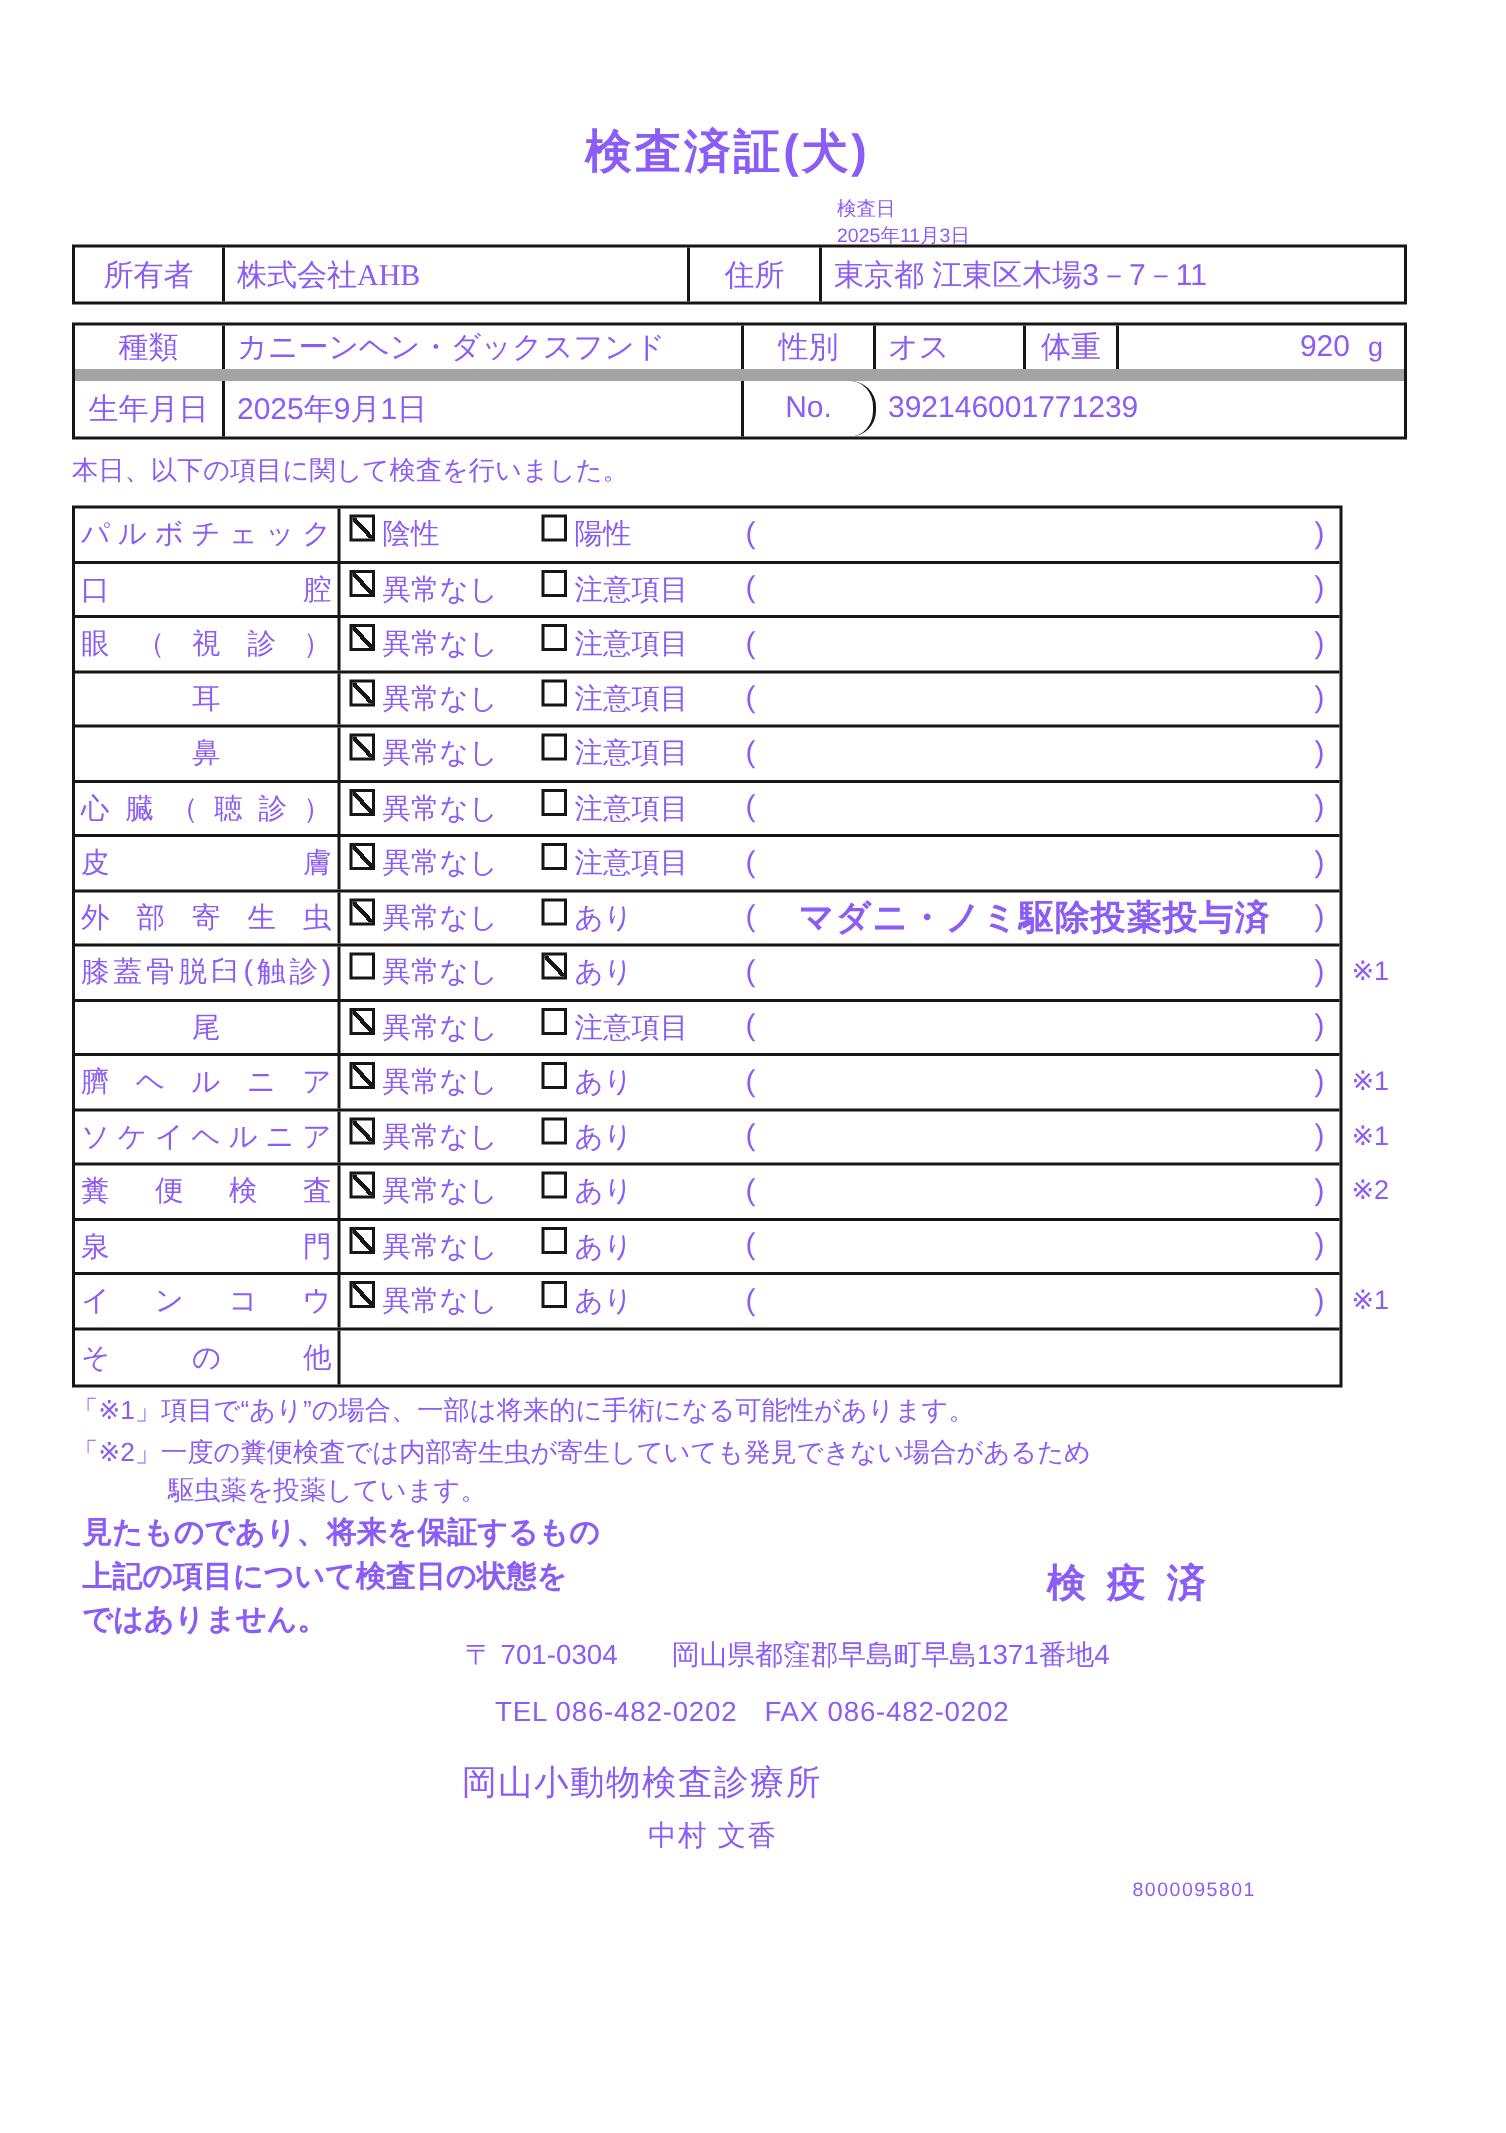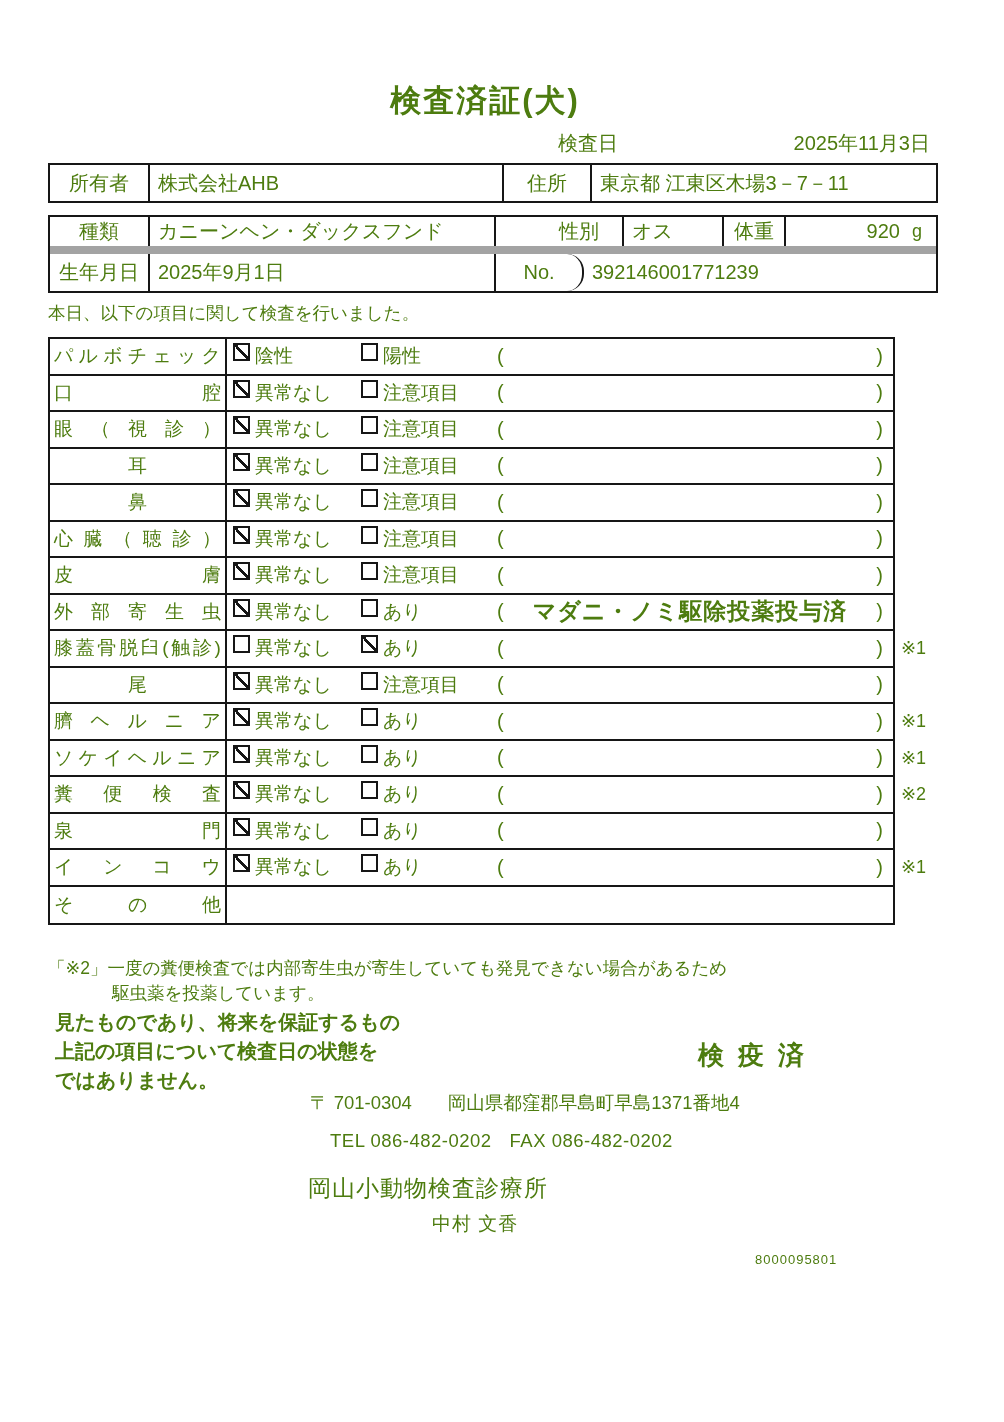--- a/index.html
+++ b/index.html
@@ -1,35 +1,36 @@
 <!DOCTYPE html>
 <html lang="ja"><head>
 <meta charset="utf-8">
 <style>
   html,body{margin:0;padding:0;background:#e8e8e8;}
   .page{
     position:relative;
     width:1004px;height:1422px;
     background:#ffffff;
-    color:#4d7c0f;
+    color:#8b5cf6;
     font-family:"Liberation Sans","DejaVu Sans",sans-serif;
     overflow:hidden;
     margin:0 auto;
   }
   .abs{position:absolute;}
   
   .doc-title{
     left:0;top:80px;width:970px;
     text-align:center;
     font-size:31px;font-weight:bold;letter-spacing:2px;
   }
   .date-line{
     left:558px;top:130px;width:372px;
     display:flex;justify-content:space-between;align-items:baseline;
-    font-size:20px;
+    font-size:13px;
+    flex-direction:column;
   }
   
   .tbl{border:2px solid #161616;box-sizing:border-box;background:#fff;}
   .trow{display:flex;box-sizing:border-box;}
   .tcell{
     box-sizing:border-box;
     border-right:2px solid #161616;
     display:flex;align-items:center;
     font-size:20px;
     padding:0 8px;
@@ -109,31 +110,31 @@
   <div class="abs doc-title">検査済証(犬)</div>
 
   <div class="abs date-line">
     <span>検査日</span>
     <span>2025年11月3日</span>
   </div>
 
   <div class="abs tbl" style="left:48px;top:163px;width:890px;">
     <div class="trow" style="height:36px;">
       <div class="tcell lbl" style="width:100px;">所有者</div>
-      <div class="tcell" style="width:354px;">株式会社AHB</div>
+      <div class="tcell" style="width:310px;font-family:Liberation Serif, serif;">株式会社AHB</div>
       <div class="tcell lbl" style="width:88px;">住所</div>
       <div class="tcell" style="flex:1;">東京都 江東区木場3－7－11</div>
     </div>
   </div>
 
   <div class="abs tbl" style="left:48px;top:215px;width:890px;">
     <div class="trow hsep" style="height:37px;">
       <div class="tcell lbl" style="width:100px;">種類</div>
       <div class="tcell" style="width:346px;">カニーンヘン・ダックスフンド</div>
-      <div class="tcell lbl" style="width:88px;margin-left:40px;">性別</div>
+      <div class="tcell lbl" style="width:88px;">性別</div>
       <div class="tcell" style="width:100px;">オス</div>
       <div class="tcell lbl" style="width:62px;">体重</div>
       <div class="tcell right" style="flex:1;">
         <span>920</span>
         <span style="margin-left:12px;font-size:18px;">g</span>
       </div>
     </div>
     <div class="trow" style="height:37px;">
       <div class="tcell lbl" style="width:100px;padding:0 1px;">生年月日</div>
       <div class="tcell" style="width:346px;">2025年9月1日</div>
@@ -495,20 +496,21 @@
       <div class="c1 between">
           <span>そ</span>
           <span>の</span>
           <span>他</span>
         </div>
       <div class="c2"></div>
       <span class="rnote"></span>
     </div>
   </div>
 
+  <div class="abs small-line" style="left:48px;top:928px;">「※1」項目で“あり”の場合、一部は将来的に手術になる可能性があります。</div>
   <div class="abs small-line" style="left:48px;top:956px;">「※2」一度の糞便検査では内部寄生虫が寄生していても発見できない場合があるため</div>
   <div class="abs small-line" style="left:112px;top:981px;">駆虫薬を投薬しています。</div>
 
   <div class="abs closing">
     <div>見たものであり、将来を保証するもの</div>
     <div>上記の項目について検査日の状態を</div>
     <div>ではありません。</div>
   </div>
 
   <div class="abs stamp">検疫済</div>

